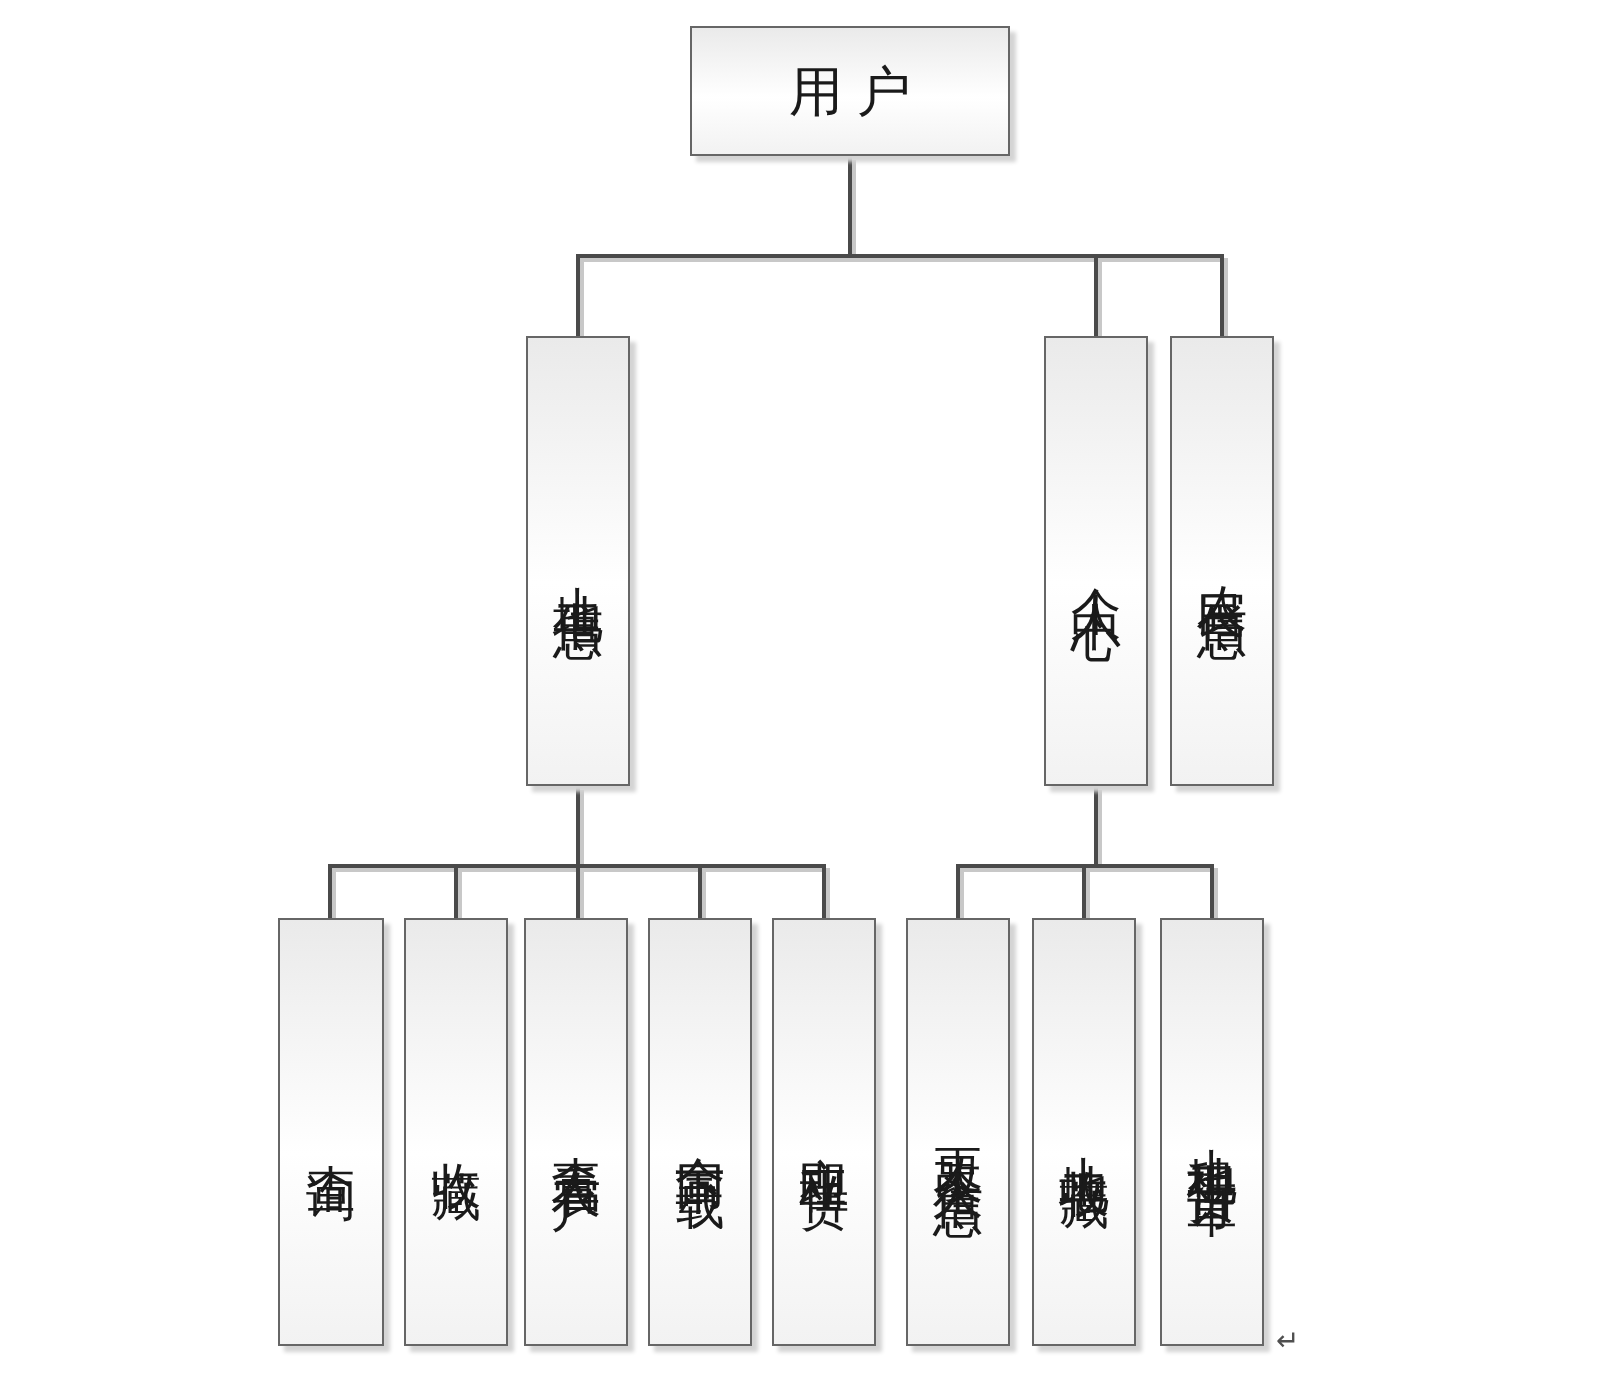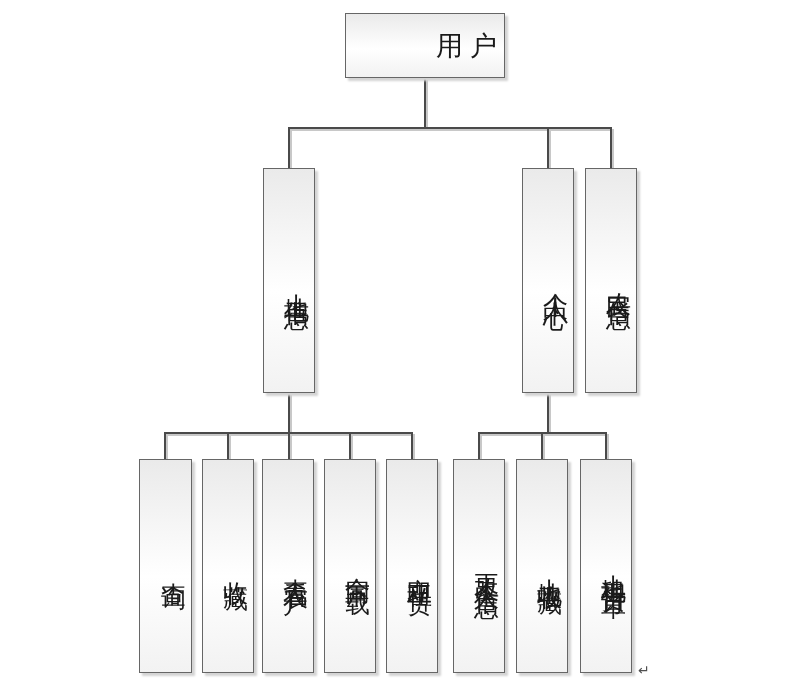--- a/index.html
+++ b/index.html
@@ -27,21 +27,21 @@
     color: var(--text);
   }
   .node {
     position: absolute;
     box-sizing: border-box;
     border: 1px solid var(--box-border);
     background: linear-gradient(180deg, var(--box-fill-top) 0%, var(--box-fill-mid) 55%, var(--box-fill-bottom) 100%);
     box-shadow: 3px 3px 2px var(--shadow);
     display: flex;
     align-items: center;
-    justify-content: flex-end;
+    justify-content: center;
   }
   .node .label {
     font-size: 25px;
     color: var(--text);
     white-space: nowrap;
   }
   .node.h .label {
     font-size: 27px;
     letter-spacing: 7px;
     text-indent: 7px;

